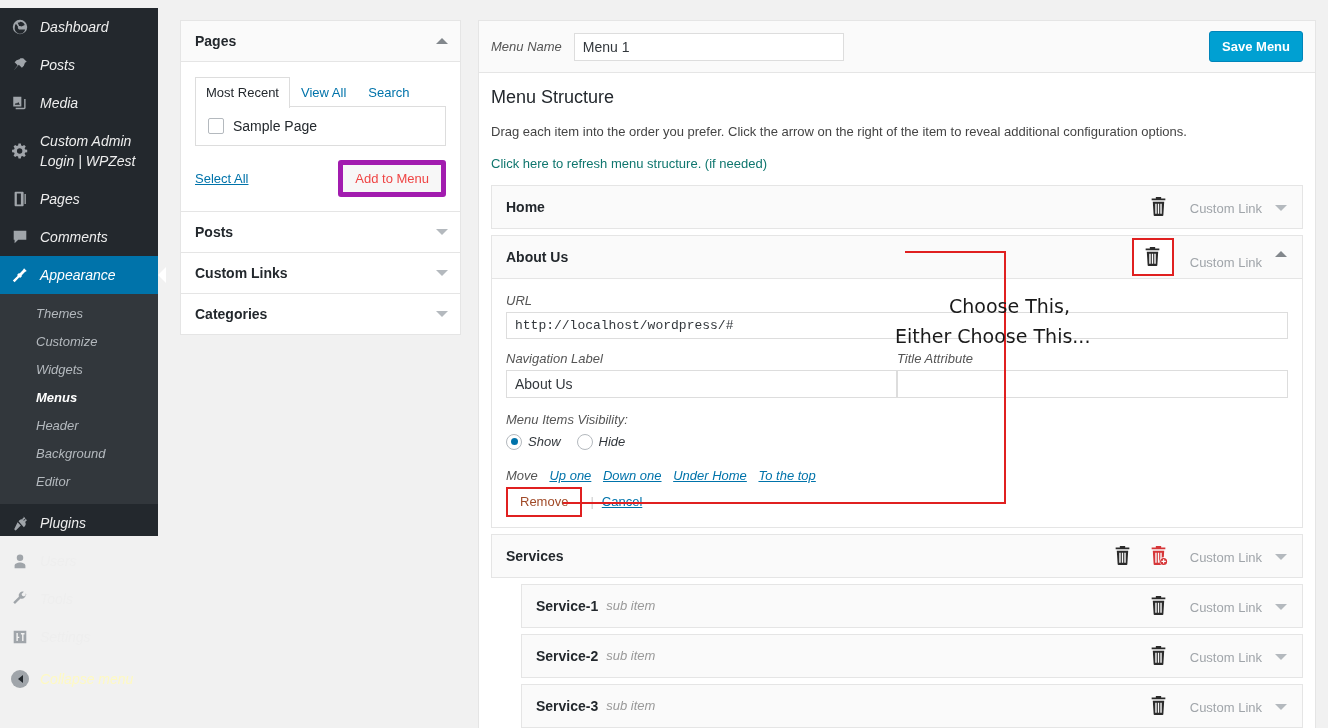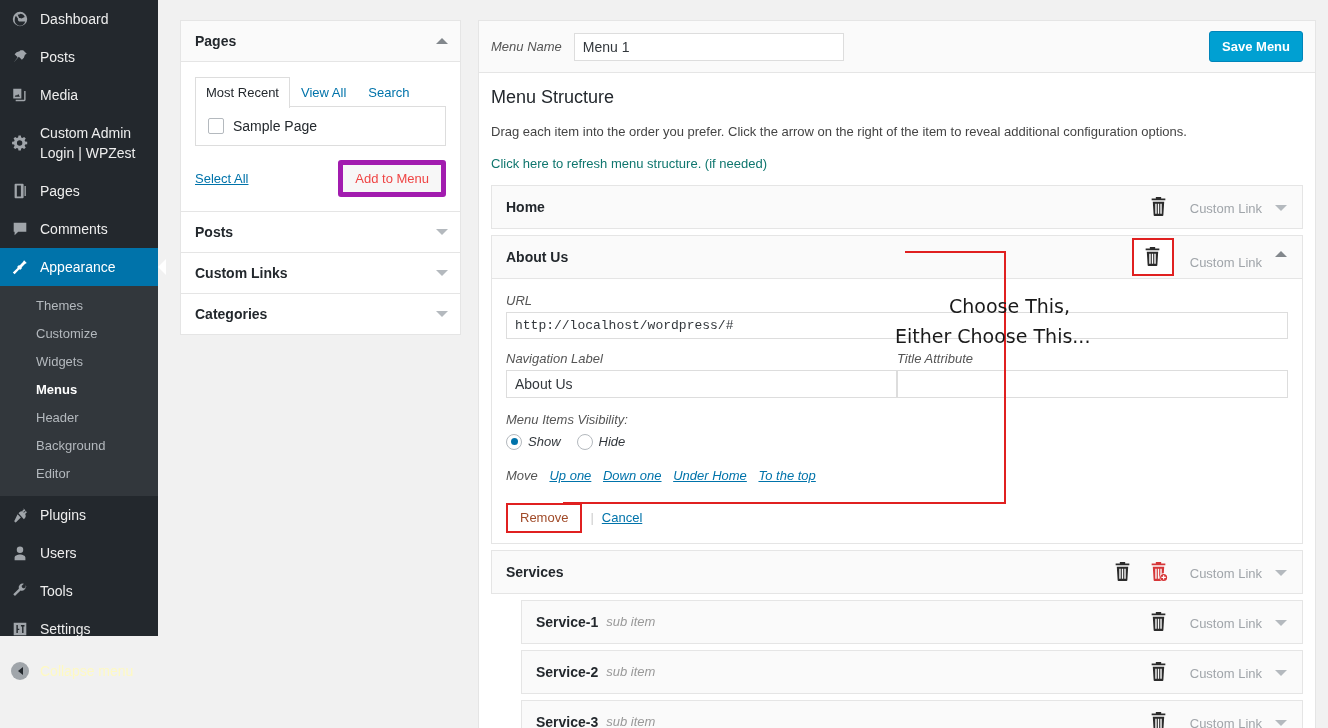--- a/index.html
+++ b/index.html
@@ -6,25 +6,26 @@
   html, body {
     width: 1328px; height: 728px;
     font-family: "Liberation Sans", sans-serif;
     background: #f1f1f1;
     overflow: hidden;
   }
   body { position: relative; }
 
   
   #adminmenu {
-    position: absolute; left: 0; top: 0;
-    width: 158px; height: 636px;
+    position: absolute; left: 0; top: 8px;
+    width: 158px; height: 528px;
     background: #23282d;
     color: #eee;
     font-size: 14px;
+    font-style: italic;
   }
   .menu-top {
     display: flex; align-items: center;
     padding: 9px 0 9px 10px;
     color: #eee;
     line-height: 20px;
     position: relative;
   }
   .menu-top .mlabel { padding-left: 10px; font-size: 14px; }
   .menu-top.current {
@@ -246,21 +247,21 @@
     content: ""; width: 7px; height: 7px; border-radius: 50%;
     background: #0073aa; display: block;
   }
   .radio-text { font-size: 13px; font-style: italic; color: #32373c; margin-right: 10px; }
   .move-row { margin-top: 18px; font-size: 13px; color: #555; font-style: italic; }
   .move-row .mlink {
     color: #0073aa; text-decoration: underline;
     margin-left: 8px; cursor: pointer; font-style: italic;
   }
   .actions-row {
-    margin-top: 20px; display: flex; align-items: center;
+    margin-top: 4px; display: flex; align-items: center;
     gap: 0; font-size: 13px;
   }
   .remove-wrap {
     border: 2px solid #e02020;
     padding: 5px 12px 6px;
     background: #fff;
     display: inline-block;
   }
   .remove-link {
     color: #a04a28; text-decoration: none; cursor: pointer; font-size: 13px;

